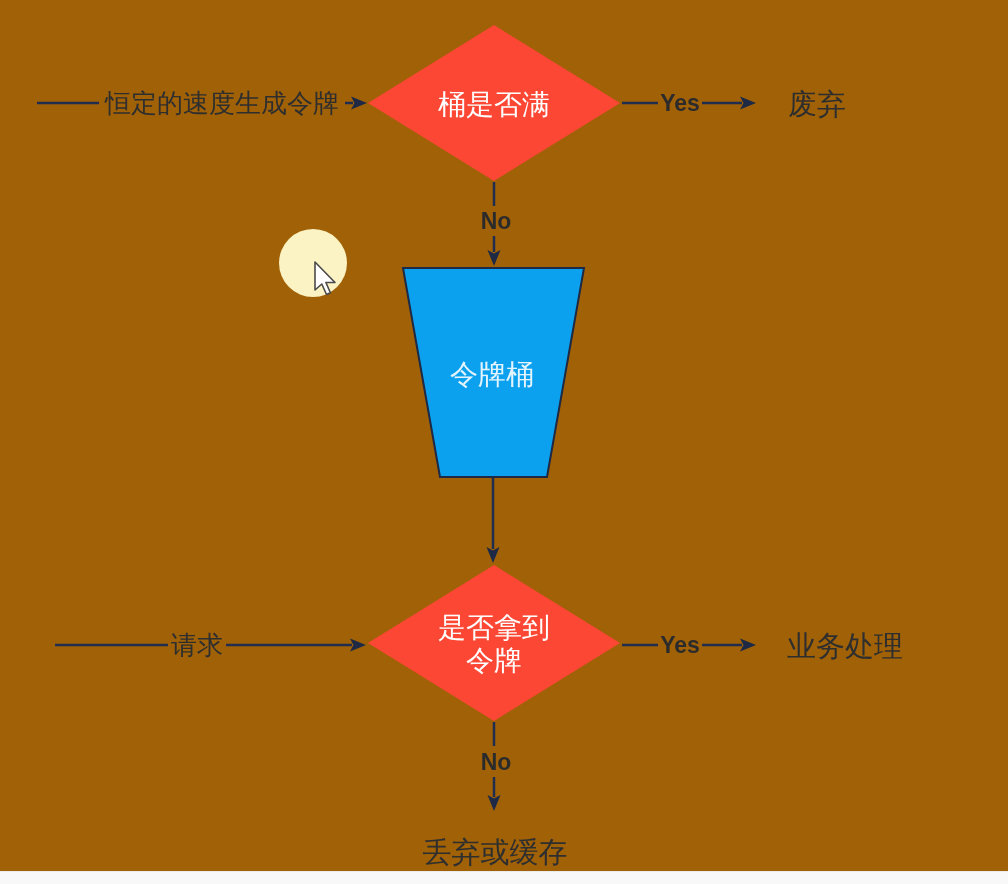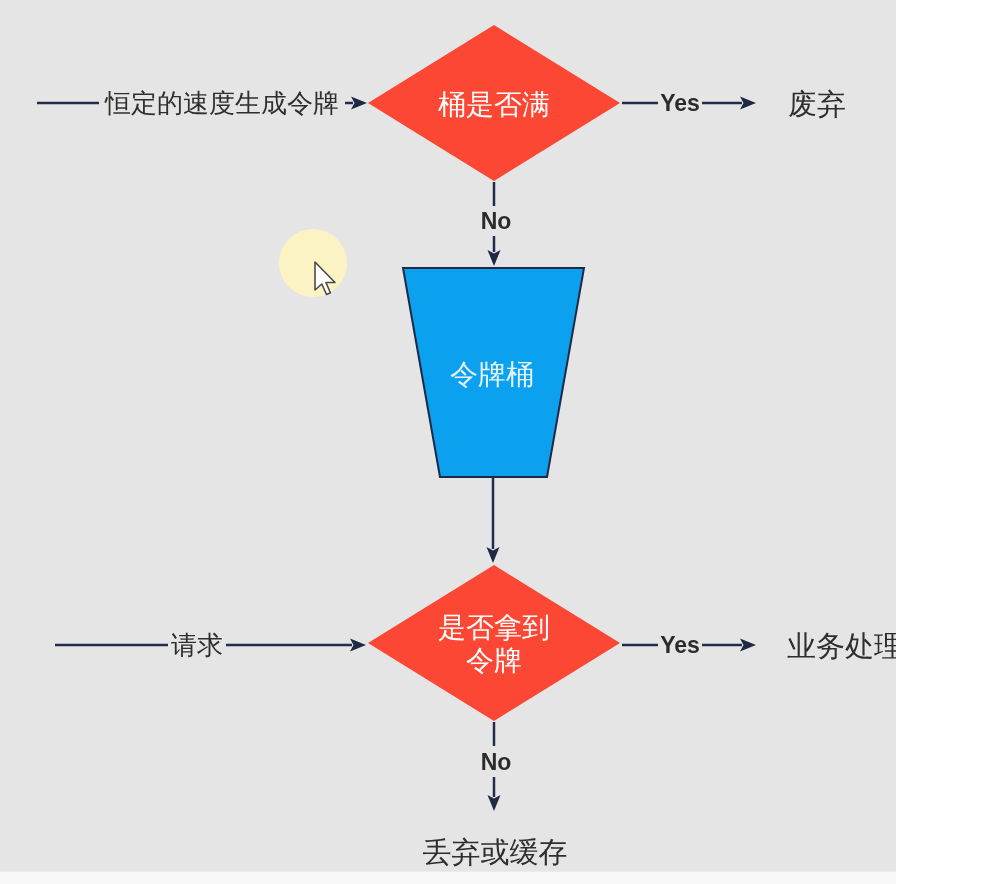--- a/index.html
+++ b/index.html
@@ -1,16 +1,16 @@
 <!DOCTYPE html>
 <html><head>
 <meta charset="utf-8">
 <style>
   html, body { margin: 0; padding: 0; background: #ffffff; }
-  .stage { position: relative; width: 896px; height: 884px; background: #e5e5e5; overflow: hidden; }
+  .stage { position: relative; width: 1008px; height: 884px; background: #a16207; overflow: hidden; }
   svg { display: block; font-family: "Liberation Sans", sans-serif; }
   .edge   { stroke: #202d4f; stroke-width: 2.5; fill: none; }
   .arrow  { fill: #1d2945; stroke: none; }
   .diamond { stroke: none; }
   .bucket  { stroke: #1d2945; stroke-width: 2; }
   .halo    { fill: #fbf3c3; }
   .cursor-body { fill: #ffffff; stroke: #4a4a4a; stroke-width: 1.6; stroke-linejoin: round; }
   text { text-anchor: middle; }
   .lbl-cjk   { font-size: 26px; fill: #2e2e2e; }
   .lbl-yn    { font-size: 23px; font-weight: bold; fill: #2b2b2b; }

